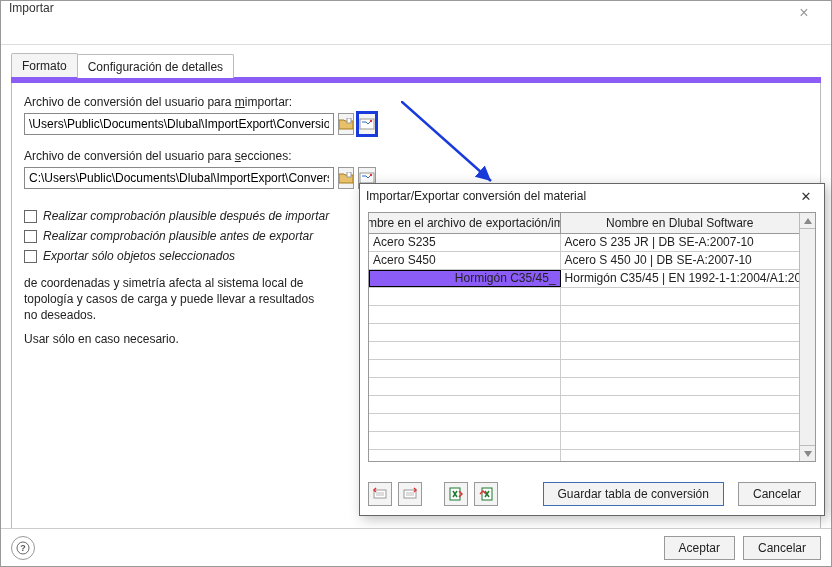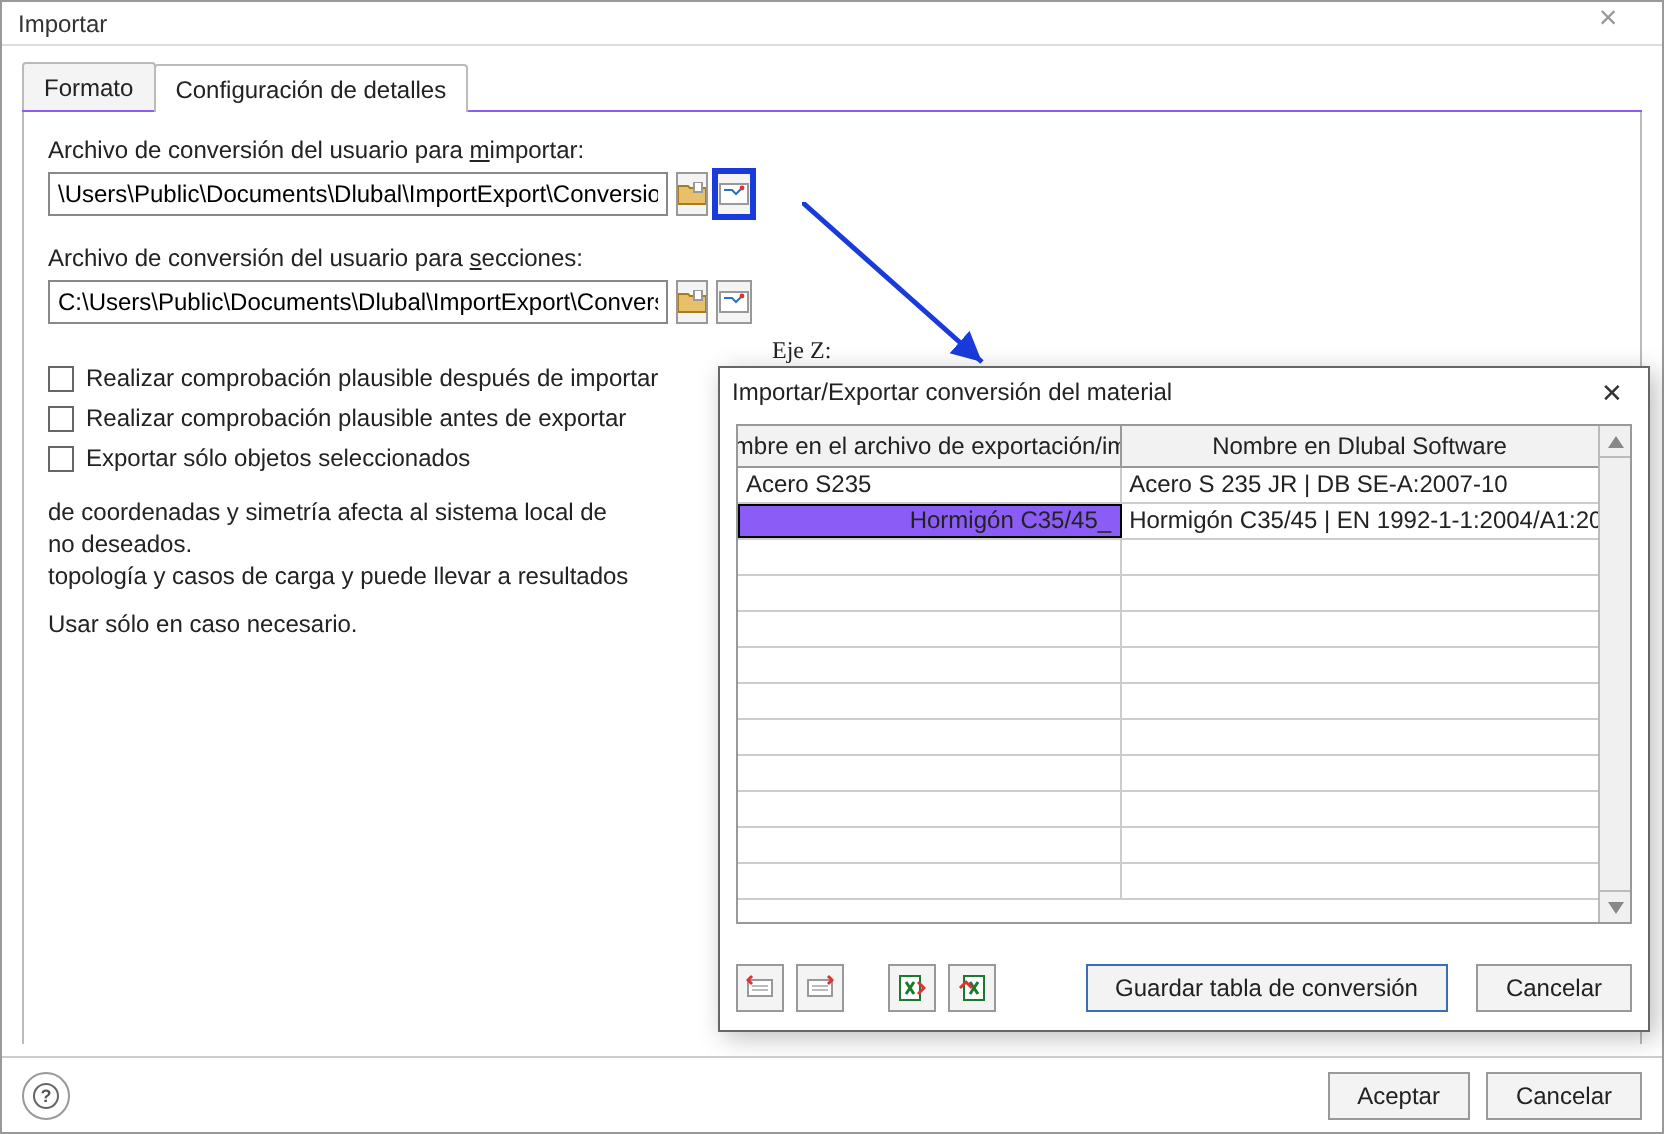--- a/index.html
+++ b/index.html
@@ -1,34 +1,34 @@
 <!DOCTYPE html>
 <html><head>
 <meta charset="utf-8">
 <style>
   * { box-sizing: border-box; }
   html, body { margin:0; padding:0; font-family: "Segoe UI", Tahoma, Arial, sans-serif; font-size:12px; color:#222; background:#fff; }
   .window { width:832px; height:567px; border:1px solid #999; position:relative; background:#fff; }
-  .titlebar { height:22px; display:flex; align-items:center; padding:0 8px; border-bottom:1px solid #ddd; }
+  .titlebar { height:44px; display:flex; padding:0 8px; border-bottom:1px solid #ddd; }
   .titlebar .title { flex:1; color:#333; }
   .titlebar .close { width:38px; height:28px; line-height:24px; text-align:center; color:#999; font-size:16px; cursor:default; }
   .body { padding:8px 10px 0 10px; height: calc(100% - 28px - 38px); overflow:hidden; }
-  .tabs { display:flex; align-items:flex-end; gap:0; border-bottom:1px solid #8b5cf6; }
+  .tabs { display:flex; align-items:flex-end; gap:0; border-bottom:6px solid #8b5cf6; }
   .tab { padding:5px 10px 4px; border:1px solid #bbb; border-bottom:none; background:#f4f4f4; border-radius:2px 2px 0 0; margin-right:-1px; font-size:12px; }
   .tab.active { background:#fff; position:relative; top:1px; }
   .content { border:1px solid #bbb; border-top:none; height: calc(100% - 24px); padding:12px; display:flex; gap:12px; }
   .left { width:350px; }
   .right { flex:1; position:relative; }
   .lbl { display:block; margin-bottom:4px; }
   .row { display:flex; align-items:center; gap:4px; margin-bottom:14px; }
   .text-input { height:22px; border:1px solid #888; padding:0 4px; font-size:12px; background:#fff; flex:1; }
   .iconbtn { width:24px; height:22px; border:1px solid #999; background:#f4f4f4; display:flex; align-items:center; justify-content:center; }
   .iconbtn svg { display:block; }
   .highlight { outline:3px solid #1a3bdb; outline-offset:-1px; }
-  .chkrow { display:flex; align-items:center; gap:6px; margin-bottom:6px; }
+  .chkrow { display:flex; align-items:center; gap:6px; margin-bottom:6px;font-style:italic; }
   .chk { width:13px; height:13px; border:1px solid #666; display:inline-block; }
   .note { margin-top:12px; margin-bottom:8px; line-height:1.35; }
   .axis-row { display:flex; align-items:center; gap:6px; margin-bottom:6px; }
   .axis-lbl { width:28px; text-align:right;font-family:Liberation Serif, serif; }
   .dd { width:26px; height:20px; border:1px solid #888; background:#fff; display:flex; align-items:center; justify-content:space-between; padding:0 2px; }
   .footer { position:absolute; left:0; right:0; bottom:0; height:38px; display:flex; align-items:center; padding:0 10px; border-top:1px solid #ccc; background:#fff; }
   .footer .spacer { flex:1; }
   .btn { height:24px; padding:0 14px; border:1px solid #999; background:#f3f3f3; font-size:12px; color:#222; display:inline-flex; align-items:center; justify-content:center; }
   .btn + .btn { margin-left:8px; }
   .helpbtn { width:24px; height:24px; border:1px solid #999; border-radius:50%; display:flex; align-items:center; justify-content:center; font-weight:bold; color:#444; }
@@ -126,22 +126,22 @@
           <span class="chk"></span>
           <span>Realizar comprobación plausible antes de exportar</span>
         </div>
         <div class="chkrow">
           <span class="chk"></span>
           <span>Exportar sólo objetos seleccionados</span>
         </div>
 
         <div class="note">
           <div>de coordenadas y simetría afecta al sistema local de</div>
+          <div>topología y casos de carga y puede llevar a resultados</div>
           <div>no deseados.</div>
-          <div>topología y casos de carga y puede llevar a resultados</div>
         </div>
         <div>Usar sólo en caso necesario.</div>
       </div>
 
       <div class="right">
         <div style="height:100px;"></div>
         <div class="axis-row">
           <span class="axis-lbl" style="width:auto; text-align:left;">Eje Z:</span>
         </div>
         <div style="height:6px;"></div>
@@ -188,20 +188,24 @@
         <div class="grid-inner">
           <div class="hdr">
             <div class="col1">Nombre en el archivo de exportación/impo</div>
             <div class="col2">Nombre en Dlubal Software</div>
           </div>
           <div class="gr">
             <div class="col1">Acero S235</div>
             <div class="col2">Acero S 235 JR | DB SE-A:2007-10</div>
           </div>
           <div class="gr">
+            <div class="col1">Acero S450</div>
+            <div class="col2">Acero S 450 J0 | DB SE-A:2007-10</div>
+          </div>
+          <div class="gr">
             <div class="col1 editing">Hormigón C35/45_</div>
             <div class="col2">Hormigón C35/45 | EN 1992-1-1:2004/A1:2014</div>
           </div>
           <div class="gr">
               <div class="col1"></div>
               <div class="col2"></div>
             </div>
           <div class="gr">
               <div class="col1"></div>
               <div class="col2"></div>

